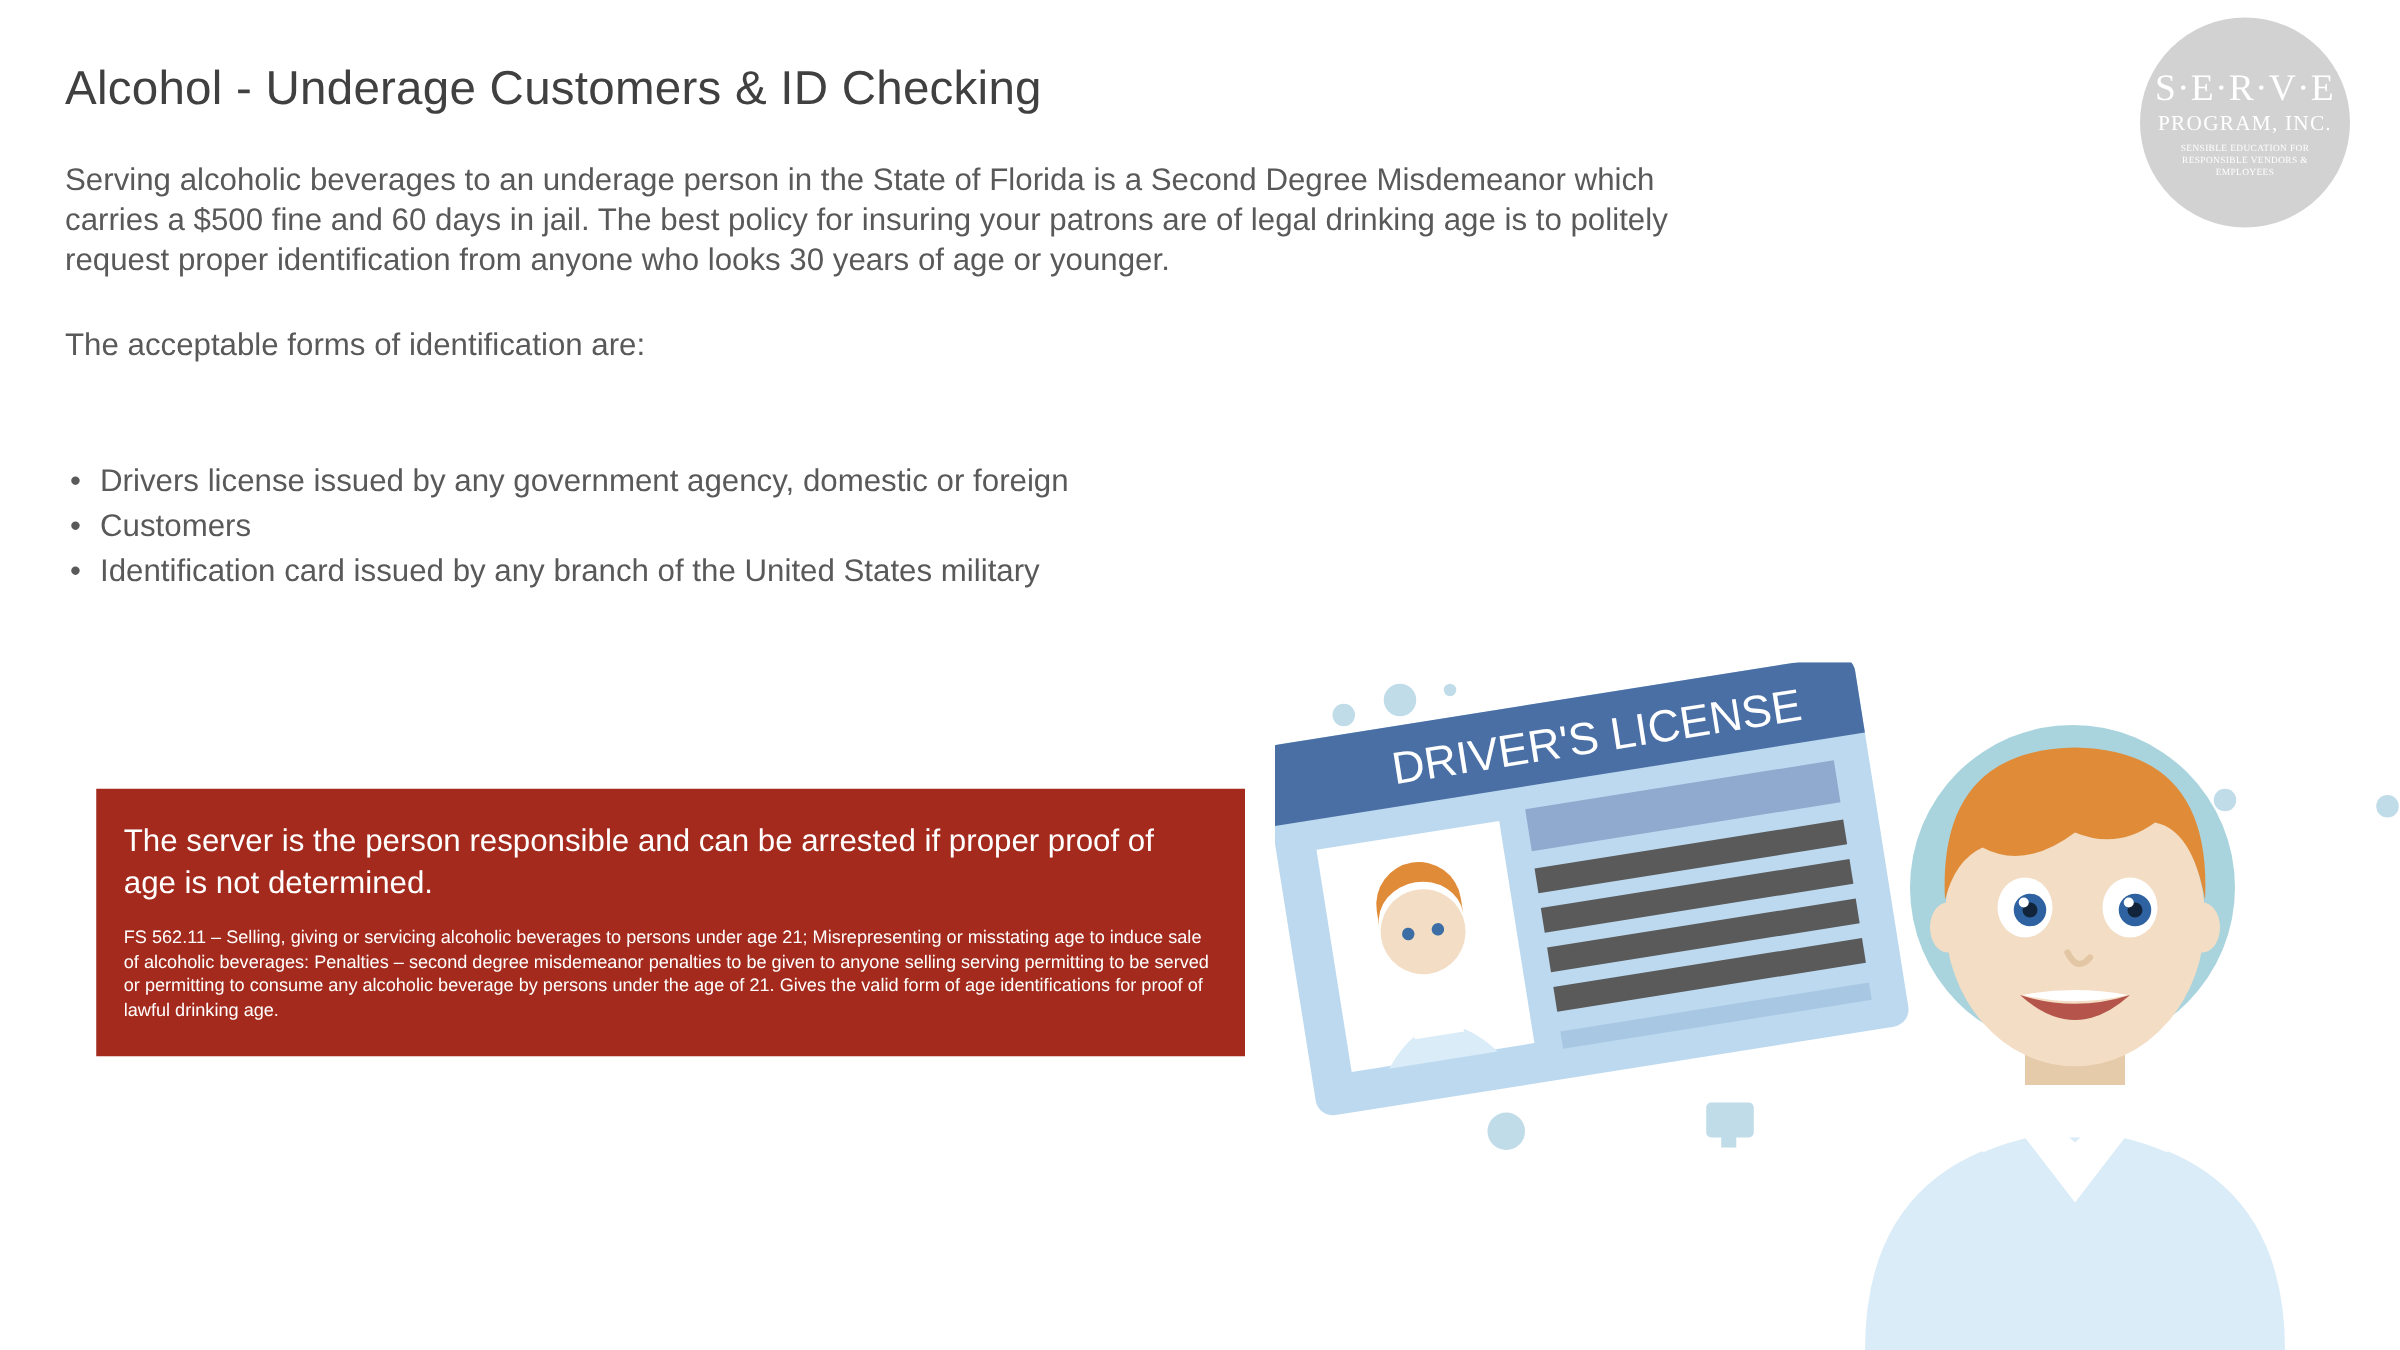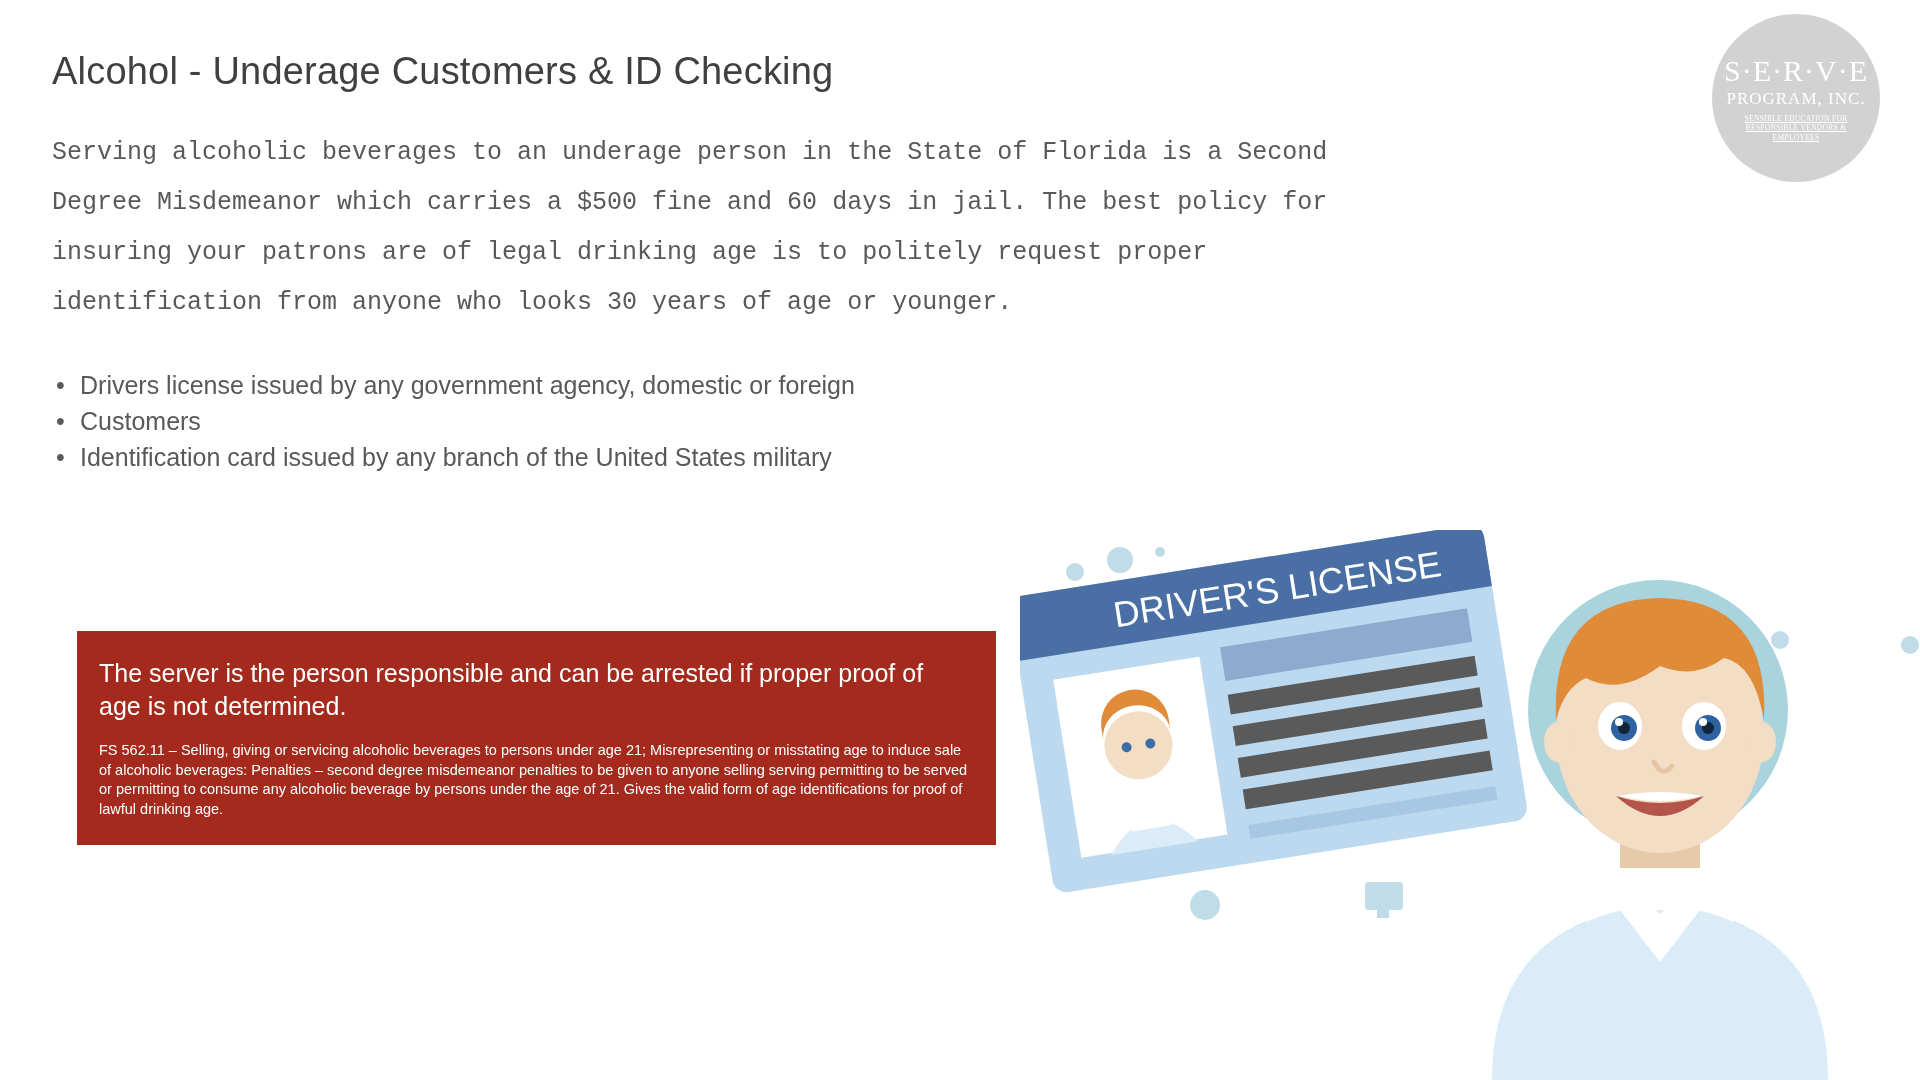--- a/index.html
+++ b/index.html
@@ -45,43 +45,41 @@
     letter-spacing: 1px;
     margin-top: 2px;
   }
   .logo-tag {
     font-family: "Liberation Serif", serif;
     font-size: 7.5px;
     letter-spacing: .3px;
     line-height: 1.25;
     margin-top: 5px;
     max-width: 130px;
-    text-decoration: underline;
   }
 
   
   .page-title {
     position: absolute;
     left: 52px;
     top: 50px;
     font-size: 38px;
     font-weight: normal;
     color: #404040;
     margin: 0;
     letter-spacing: .2px;
   }
   .body-copy {
     position: absolute;
     left: 52px;
     top: 128px;
     width: 1290px;
     font-size: 25px;
-    line-height: 50px;
+    line-height: 32px;
     color: #595959;
-    font-family: Liberation Mono, monospace;
   }
   .body-copy p {
     margin: 0;
   }
   .spacer {
     height: 36px;
   }
   .bullet-list {
     position: absolute;
     left: 52px;
@@ -146,20 +144,21 @@
   <div class="logo-main">S·E·R·V·E</div>
   <div class="logo-sub">PROGRAM, INC.</div>
   <div class="logo-tag">SENSIBLE EDUCATION FOR RESPONSIBLE VENDORS &amp; EMPLOYEES</div>
 </div>
 
 <h1 class="page-title">Alcohol - Underage Customers &amp; ID Checking</h1>
 
 <div class="body-copy">
   <p>Serving alcoholic beverages to an underage person in the State of Florida is a Second Degree Misdemeanor which carries a $500 fine and 60 days in jail. The best policy for insuring your patrons are of legal drinking age is to politely request proper identification from anyone who looks 30 years of age or younger.</p>
   <div class="spacer"></div>
+  <p>The acceptable forms of identification are:</p>
 </div>
 
 <ul class="bullet-list">
   <li>Drivers license issued by any government agency, domestic or foreign</li>
   <li>Customers</li>
   <li>Identification card issued by any branch of the United States military</li>
 </ul>
 
 <div class="callout">
   <p class="callout-head">The server is the person responsible and can be arrested if proper proof of age is not determined.</p>

